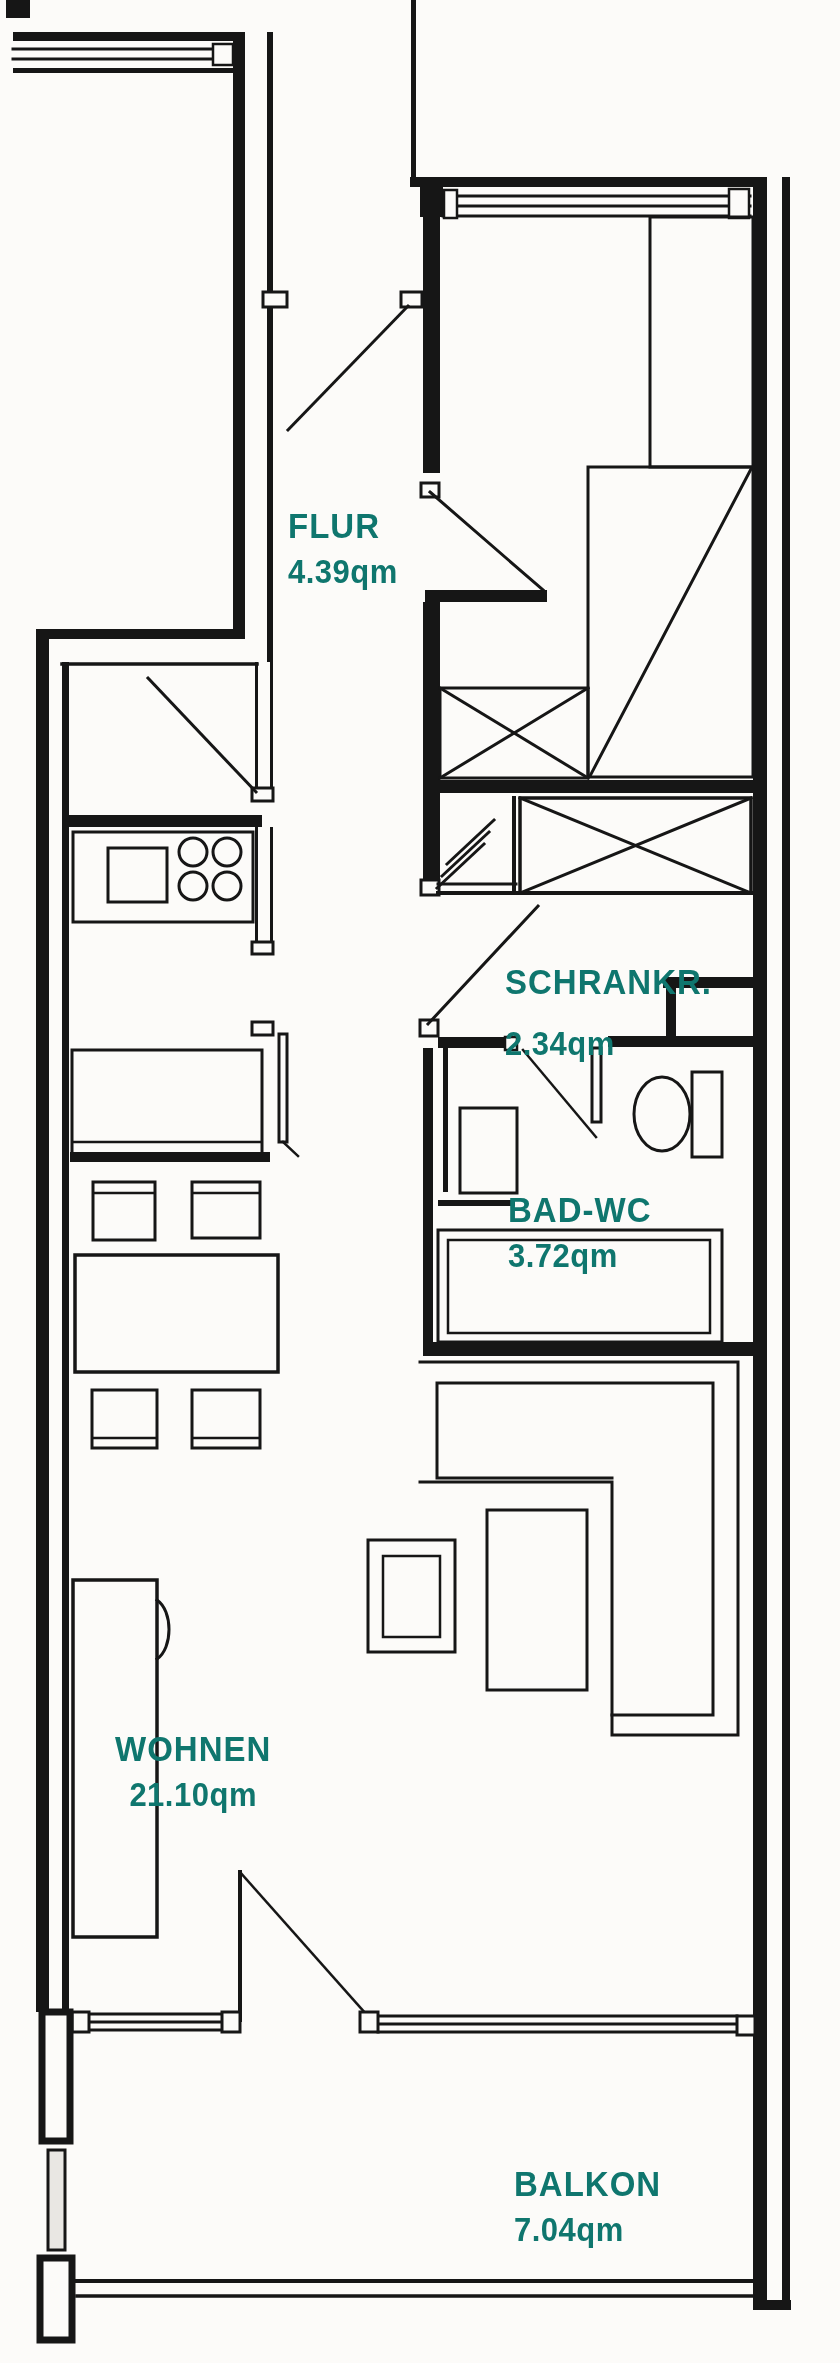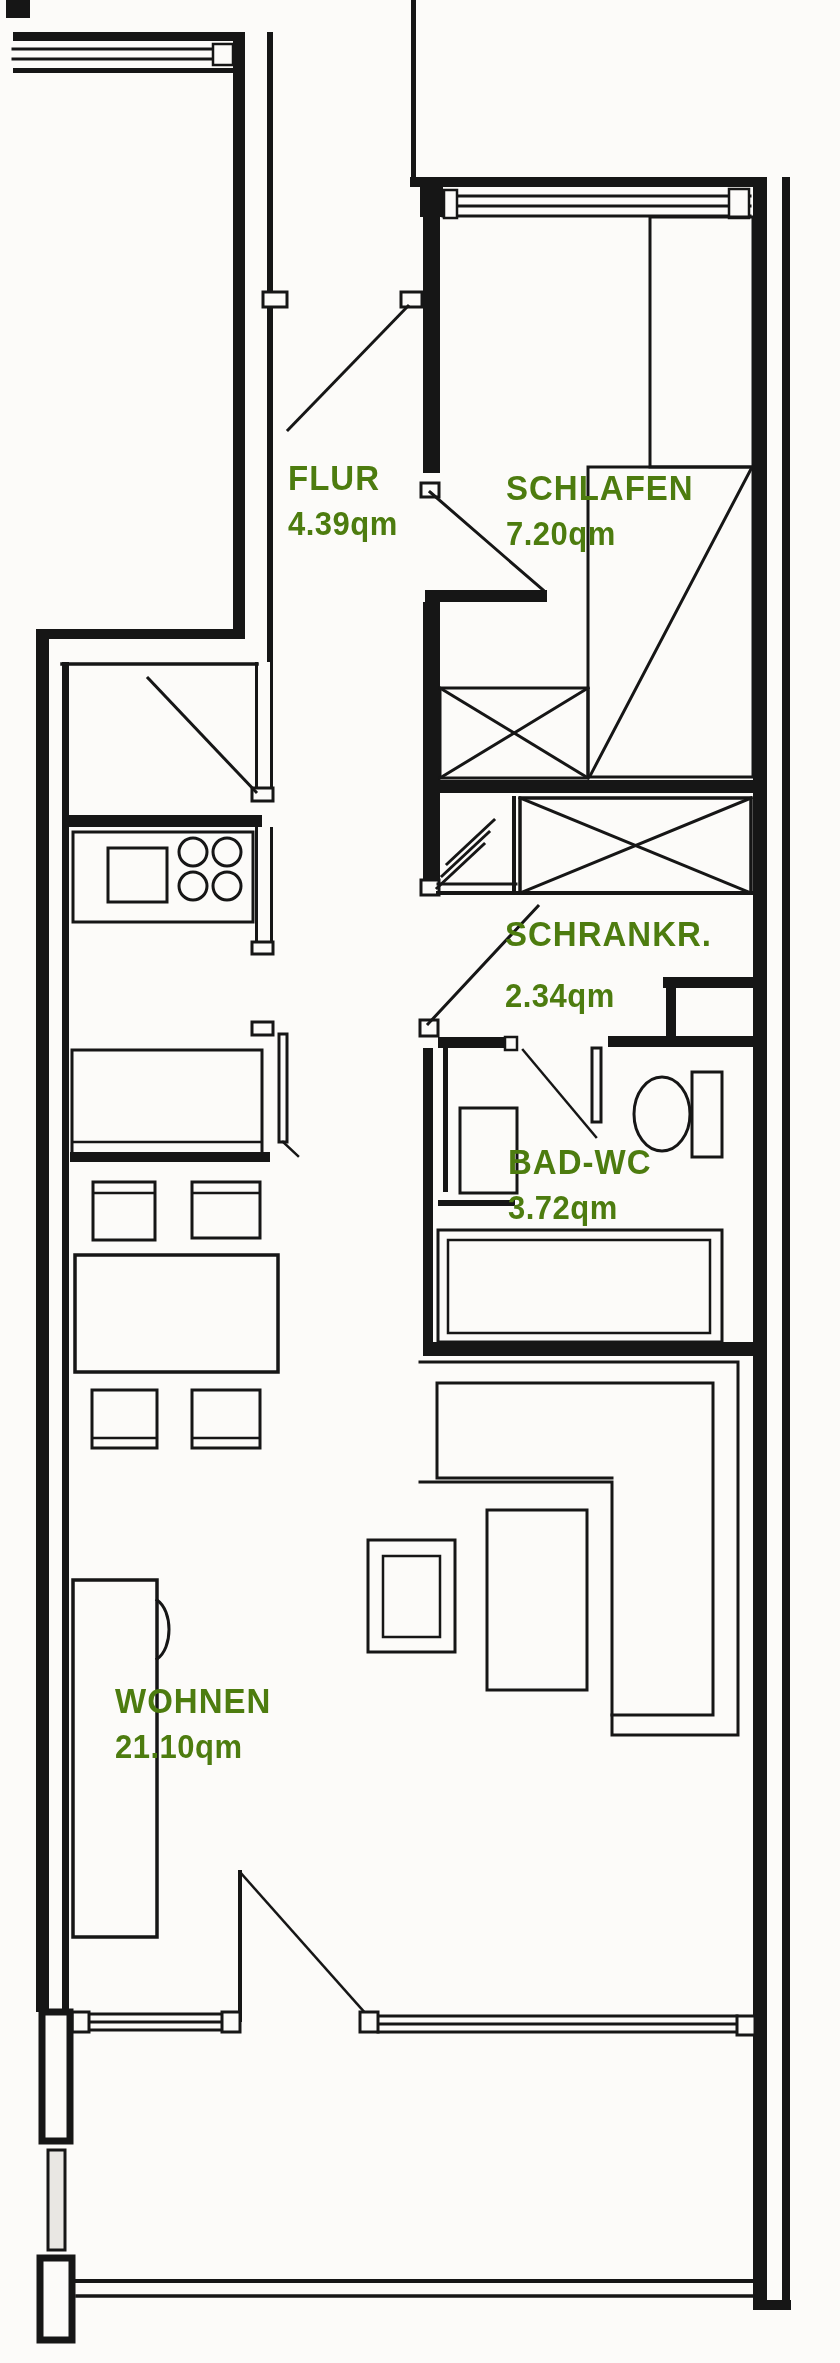--- a/index.html
+++ b/index.html
@@ -7,24 +7,25 @@
     position:relative;
     width:840px;height:2363px;
     background:#fcfbf9;
     overflow:hidden;
     font-family:"Liberation Sans", sans-serif;
   }
   .plan-svg{position:absolute;left:0;top:0;}
   .room-label{
     position:absolute;
     display:flex;flex-direction:column;
-    color:#4d7c0f;
+    color:#0f766e;
     font-weight:700;
     white-space:nowrap;
     pointer-events:none;
+    margin-top:48px;
   }
   .room-label .rname{
     font-size:33px;line-height:34px;letter-spacing:1px;
     transform:scaleY(1.08);transform-origin:left top;
   }
   .room-label .rarea{
     font-size:31px;line-height:32px;letter-spacing:0.5px;
     margin-top:13px;
     transform:scaleY(1.08);transform-origin:left top;
   }
@@ -205,35 +206,35 @@
     <line x1="77" y1="2296" x2="753" y2="2296" stroke-width="3.5"></line>
   </g>
 
 </svg>
 
 <div class="room-label" style="left:288px;top:460px;">
   <span class="rname">FLUR</span>
   <span class="rarea">4.39qm</span>
 </div>
 
-<div class="room-label" style="left:506px;top:470px;">
-  <span class="rname">SCHLAFEN</span>
-  <span class="rarea">7.20qm</span>
-</div>
 
 
 
 <div class="room-label" style="left:505px;top:916px;gap:16px;">
   <span class="rname">SCHRANKR.</span>
   <span class="rarea">2.34qm</span>
 </div>
 
 <div class="room-label" style="left:508px;top:1144px;">
   <span class="rname">BAD-WC</span>
   <span class="rarea">3.72qm</span>
 </div>
 
-<div class="room-label" style="left:115px;top:1683px;">
+<div class="room-label" style="left:115px;top:1683px;text-align:center;">
   <span class="rname">WOHNEN</span>
   <span class="rarea">21.10qm</span>
 </div>
 
+<div class="room-label" style="left:514px;top:2118px;">
+  <span class="rname">BALKON</span>
+  <span class="rarea">7.04qm</span>
+</div>
 
 </div>
 </body></html>

